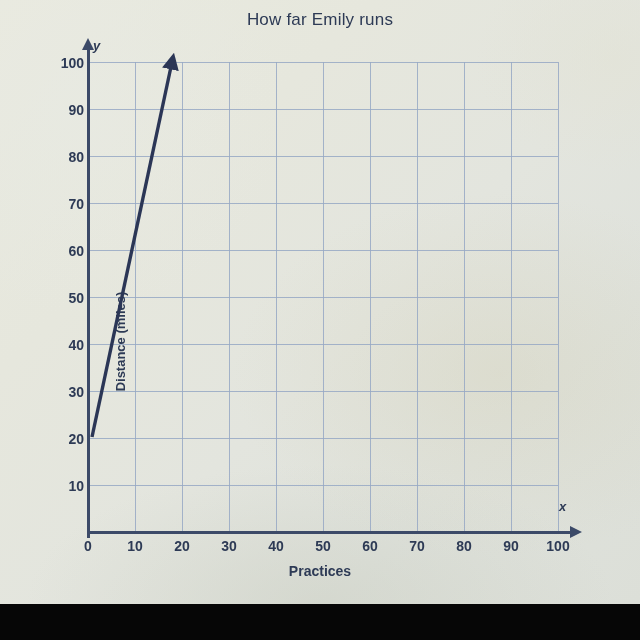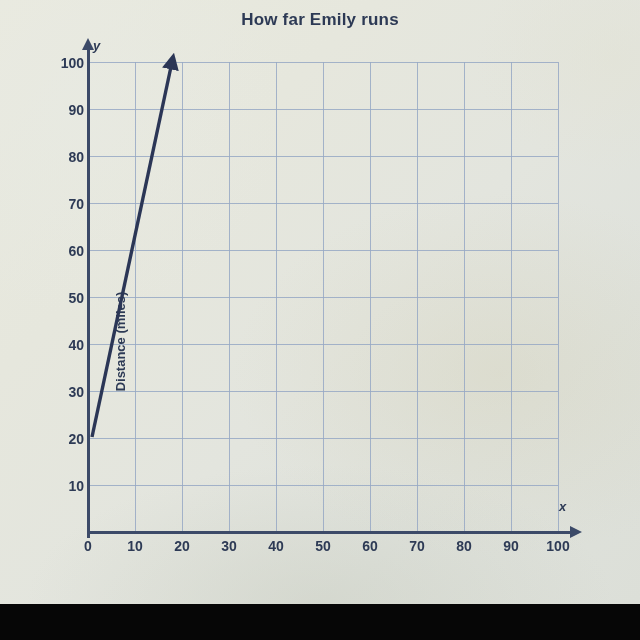--- a/index.html
+++ b/index.html
@@ -42,21 +42,21 @@
     background: #060606;
   }
 
   .chart-title {
     position: absolute;
     left: 0;
     top: 10px;
     width: 640px;
     text-align: center;
     font-size: 17px;
-    font-weight: bold;
+    font-weight: normal;
     color: #2d3a55;
     letter-spacing: 0.2px;
   }
 
   
   #plot {
     position: absolute;
     left: 88px;
     top: 62px;
     width: 470px;
@@ -244,20 +244,21 @@
     <div class="xtick" style="left:207px">30</div>
     <div class="xtick" style="left:254px">40</div>
     <div class="xtick" style="left:301px">50</div>
     <div class="xtick" style="left:348px">60</div>
     <div class="xtick" style="left:395px">70</div>
     <div class="xtick" style="left:442px">80</div>
     <div class="xtick" style="left:489px">90</div>
     <div class="xtick" style="left:536px">100</div>
   </div>
 
+  <div id="xlabel">Practices</div>
 
   <svg id="dataline" viewBox="0 0 640 640">
     <defs>
       <marker id="arrowhead" markerWidth="5" markerHeight="5" refX="2.2" refY="2.5" orient="auto">
         <polygon points="0,0 5,2.5 0,5" fill="#2b3656"></polygon>
       </marker>
     </defs>
     <line x1="92" y1="437" x2="172" y2="62" stroke="#2b3656" stroke-width="3.4" marker-end="url(#arrowhead)"></line>
   </svg>
 

